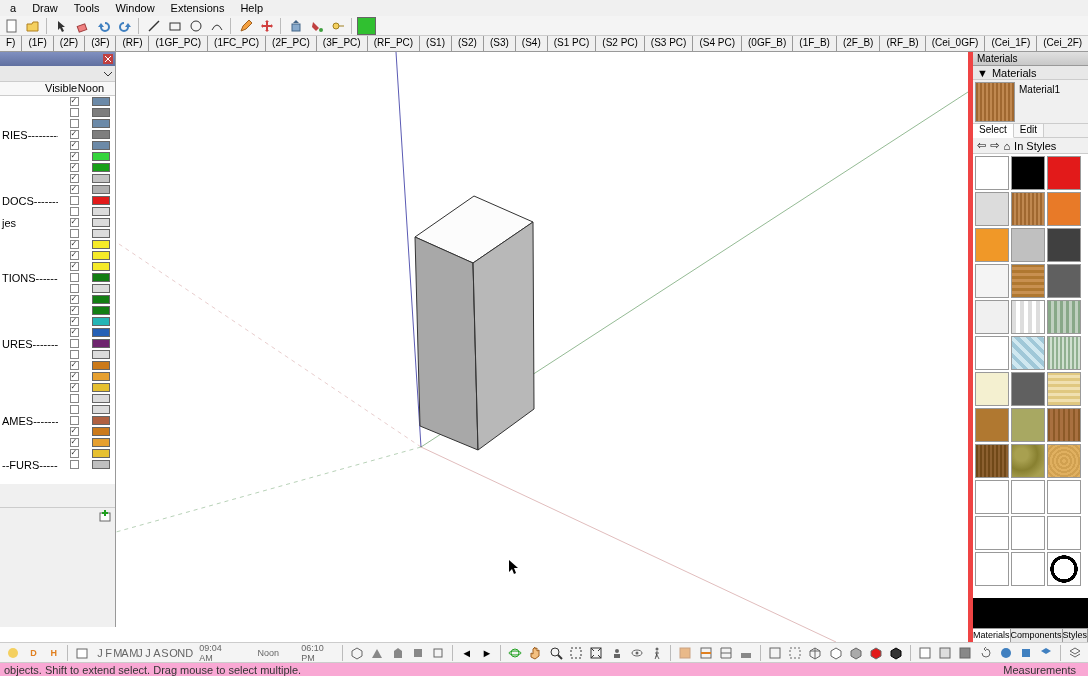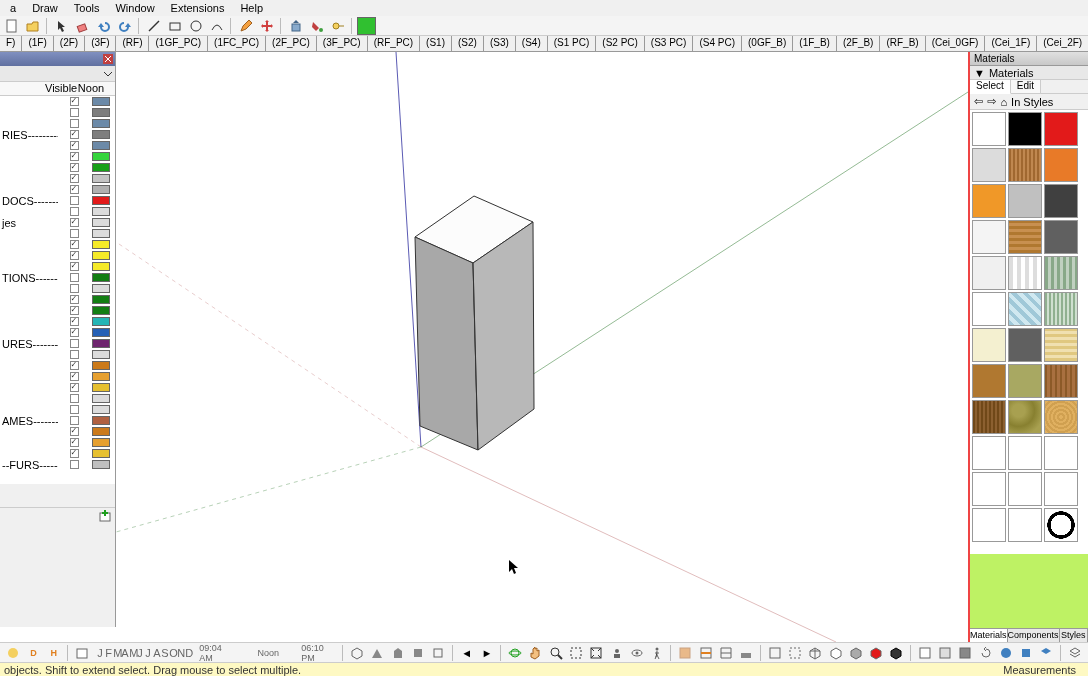--- a/index.html
+++ b/index.html
@@ -35,21 +35,21 @@
 .layer-check.checked::after { content: "✓"; position: absolute; font-size: 8px; top: -2px; left: 0; color: #333; }
 .layer-color { width: 18px; height: 9px; border: 1px solid #666; margin: 0 5px 0 2px; }
 .left-footer { position: absolute; bottom: 0; left: 0; right: 0; height: 120px; background: #f0f0f0; border-top: 1px solid #ccc; }
 .left-footer-icon { position: absolute; right: 4px; top: 2px; }
 
 
 .viewport { position: absolute; left: 116px; top: 52px; right: 120px; height: 590px; background: #fff; }
 .viewport svg { width: 100%; height: 100%; }
 
 
-.right-panel { position: absolute; right: 0; top: 52px; width: 120px; height: 590px; background: #bef264; border-left: 2px solid #ef4444; }
+.right-panel { position: absolute; right: 0; top: 52px; width: 120px; height: 590px; background: #000000; border-left: 5px solid #ef4444; }
 .panel-title { height: 14px; background: linear-gradient(#e0e0e0,#c8c8c8); border-bottom: 1px solid #999; padding-left: 4px; font-size: 10px; display: flex; align-items: center; }
 .panel-subtitle { height: 14px; background: #e8e8e8; border-bottom: 1px solid #ccc; padding-left: 4px; font-size: 10px; display: flex; align-items: center; }
 .mat-preview { display: flex; height: 44px; padding: 2px; gap: 4px; background: #f0f0f0; border-bottom: 1px solid #ccc; }
 .mat-preview-swatch { width: 40px; height: 40px; border: 1px solid #999; background: repeating-linear-gradient(90deg, #a06830 0 2px, #c08850 2px 4px); }
 .mat-preview-name { font-size: 10px; padding-top: 2px; }
 .mat-tabs { height: 14px; display: flex; border-bottom: 1px solid #ccc; background: #f0f0f0; }
 .mat-tab { padding: 0 6px; font-size: 10px; border-right: 1px solid #ccc; background: #f8f8f8; cursor: pointer; }
 .mat-tab.active { background: #fff; border-bottom: 1px solid #fff; margin-bottom: -1px; }
 .mat-nav { height: 16px; display: flex; align-items: center; gap: 4px; padding: 0 4px; background: #f0f0f0; border-bottom: 1px solid #ccc; font-size: 10px; }
 .mat-grid { display: flex; flex-wrap: wrap; padding: 2px; gap: 2px; background: #fff; height: 444px; overflow-y: auto; align-content: flex-start; }
@@ -57,21 +57,21 @@
 .right-tabs { position: absolute; bottom: 0; left: 0; right: 0; height: 14px; display: flex; background: #e8e8e8; border-top: 1px solid #999; }
 .right-tab { flex: 1; text-align: center; font-size: 9px; border-right: 1px solid #999; padding-top: 1px; cursor: pointer; }
 .right-tab.active { background: #fff; }
 
 
 .bottom-area { position: absolute; bottom: 0; left: 0; right: 0; height: 38px; }
 .bottom-toolbar { height: 20px; background: #f4f4f4; border-top: 1px solid #ccc; display: flex; align-items: center; padding: 0 4px; gap: 2px; }
 .time-label { font-size: 9px; color: #666; }
 .month-strip { display: flex; font-size: 8px; color: #666; margin: 0 4px; }
 .month-strip span { width: 8px; }
-.statusbar { height: 14px; background: #fef9c3; border-top: 1px solid #ccc; display: flex; align-items: center; padding: 0 4px; font-size: 10px; color: #333; }
+.statusbar { height: 14px; background: #f9a8d4; border-top: 1px solid #ccc; display: flex; align-items: center; padding: 0 4px; font-size: 10px; color: #333; }
 .statusbar .meas { margin-left: auto; margin-right: 8px; }
 
 
 .layer-list::-webkit-scrollbar { width: 10px; }
 .layer-list::-webkit-scrollbar-thumb { background: #c0c0c0; border: 1px solid #999; }
 .layer-list::-webkit-scrollbar-track { background: #f0f0f0; }
 </style>
 </head>
 <body>
 
@@ -416,20 +416,24 @@
     <path d="M393 508 l0 12 3-3 2 5 2-1-2-5 4 0z" fill="#000"></path>
   </svg>
 </div>
 
 <div class="right-panel">
   <div class="panel-title">Materials</div>
   <div class="panel-subtitle">
     <span style="margin-right:4px;">▼</span>
       <span>Materials</span>
   </div>
+  <div class="mat-preview">
+    <div class="mat-preview-swatch"></div>
+    <div class="mat-preview-name">Material1</div>
+  </div>
   <div class="mat-tabs">
     <div class="mat-tab active">Select</div>
     <div class="mat-tab">Edit</div>
   </div>
   <div class="mat-nav">
     <span>⇦</span>
     <span>⇨</span>
     <span>⌂</span>
     <span>In Styles</span>
   </div>

